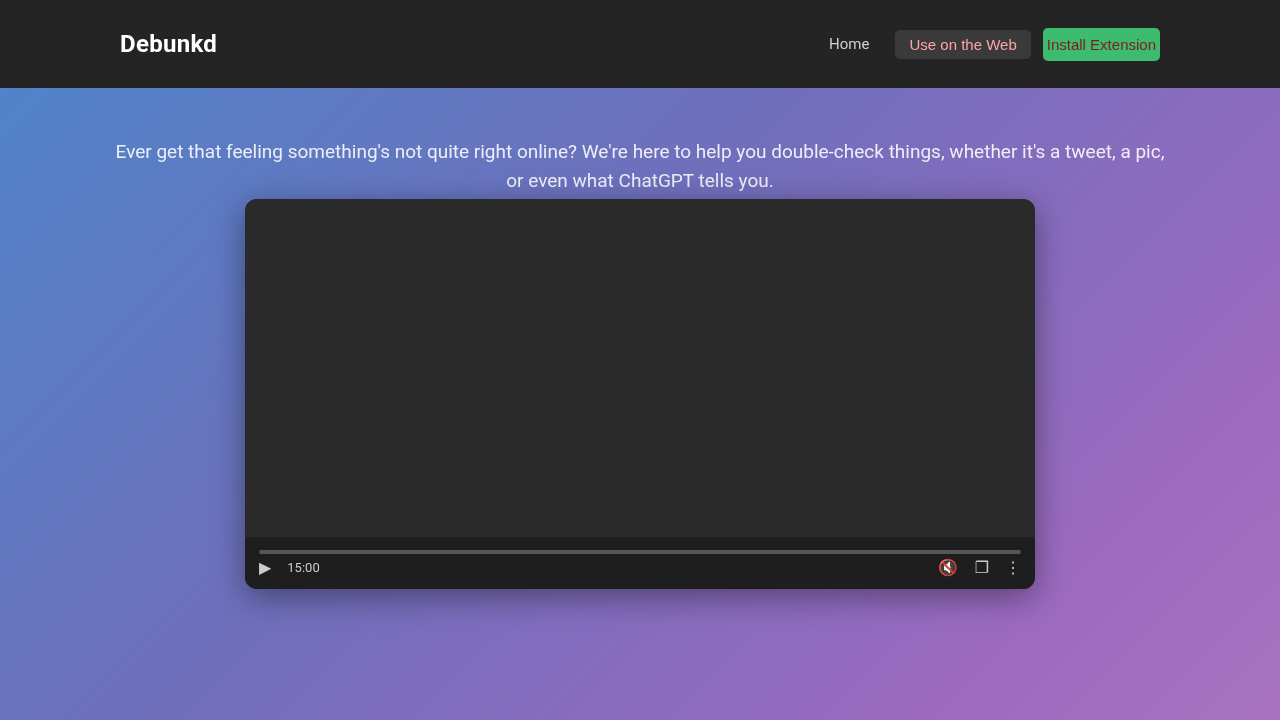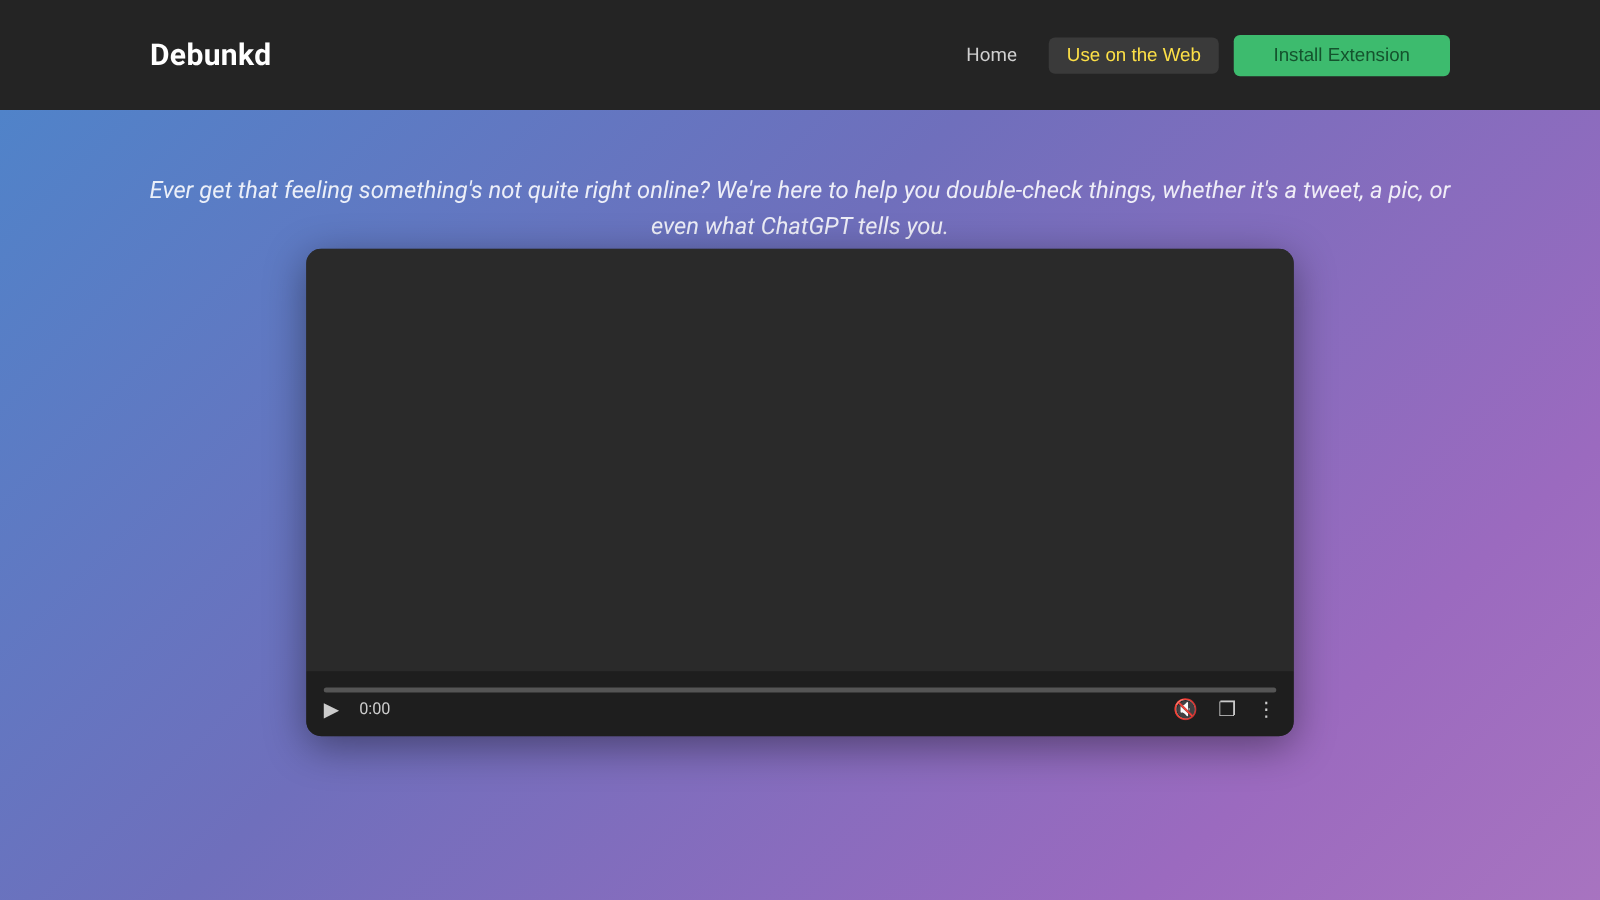--- a/index.html
+++ b/index.html
@@ -42,34 +42,34 @@
 
     .nav-link {
       color: #d0d0d0;
       text-decoration: none;
       font-size: 15px;
       padding: 6px 18px;
       border-radius: 4px;
     }
 
     .nav-link-web {
-      color: #fde047;
+      color: #fca5a5;
       font-size: 15px;
       padding: 6px 14px;
       border-radius: 5px;
       background-color: #3a3a3a;
       border: none;
       cursor: pointer;
       margin-right: 4px;
     }
 
     .nav-link-install {
-      color: #14532d;
+      color: #7f1d1d;
       font-size: 15px;
-      padding: 8px 32px;
+      padding: 8px 4px;
       border-radius: 5px;
       background-color: #3dbb6e;
       border: none;
       cursor: pointer;
       font-weight: 500;
     }
 
     
     .hero {
       background: linear-gradient(135deg, #5083c9 0%, #6f6fbc 40%, #9b6abf 80%, #a874c0 100%);
@@ -89,21 +89,20 @@
       line-height: 1.2;
       max-width: 1100px;
     }
 
     .hero-subtitle {
       color: rgba(255, 255, 255, 0.88);
       font-size: 19px;
       line-height: 1.5;
       max-width: 1060px;
       margin-bottom: 4px;
-      font-style: italic;
     }
 
     .hero-tagline {
       color: rgba(255, 255, 255, 0.85);
       font-size: 18px;
       font-weight: 700;
       margin-bottom: 36px;
     }
 
     
@@ -202,21 +201,21 @@
 
   <div class="video-container">
     <div class="video-main-area"></div>
     <div class="video-controls">
       <div class="video-progress-bar">
         <div class="video-progress-fill"></div>
       </div>
       <div class="video-controls-row">
         <div class="video-controls-left">
           <span class="ctrl-icon">▶</span>
-          <span class="video-time">0:00</span>
+          <span class="video-time">15:00</span>
         </div>
         <div class="video-controls-right">
           <span class="ctrl-icon">🔇</span>
           <span class="ctrl-icon">❐</span>
           <span class="ctrl-icon">⋮</span>
         </div>
       </div>
     </div>
   </div>
 </section>

